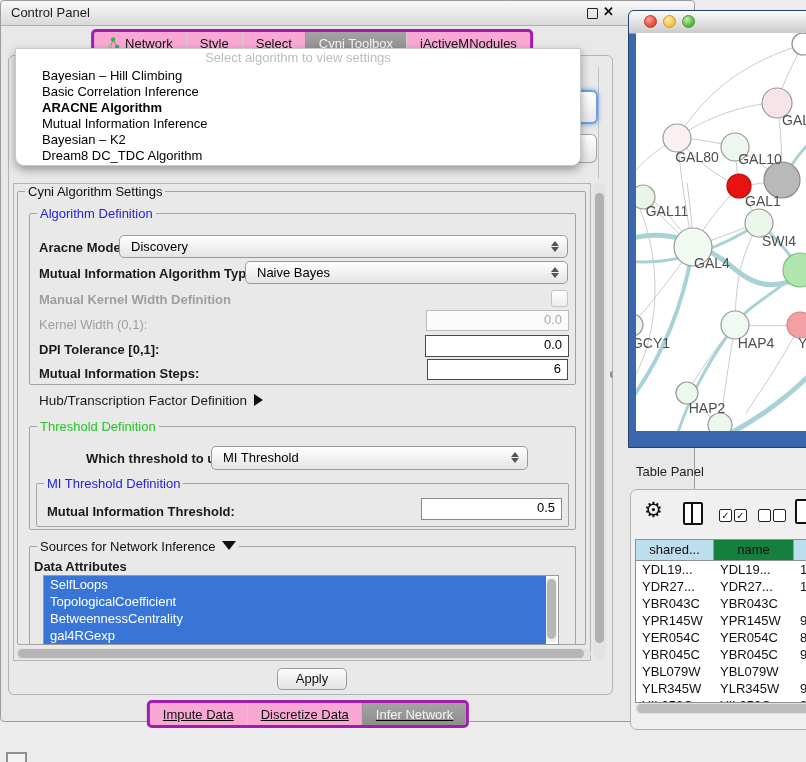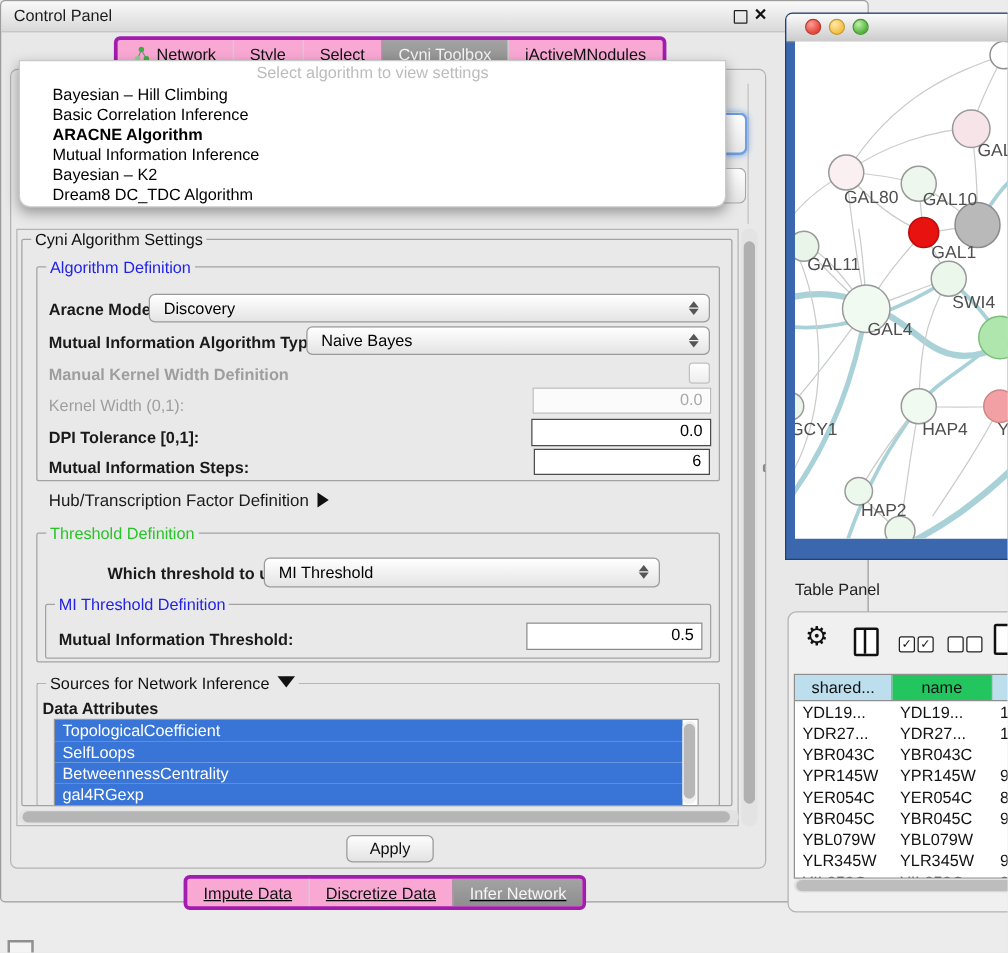--- a/index.html
+++ b/index.html
@@ -207,22 +207,22 @@
   <span class="lbl" style="left:46px;top:503px;">Mutual Information Threshold:</span>
   <div class="field" style="left:420px;top:497px;width:141px;height:22px;border-width:1px;border-color:#8a8a8a;">0.5</div>
 
   <div class="group" style="left:28px;top:545px;width:547px;height:99px;border-bottom:none;"></div>
   <span class="gtitle" style="left:36px;top:538px;color:#111;">
     <span>Sources for Network Inference</span><span class="tri-d"></span>
   </span>
   <span class="lbl" style="left:33px;top:558px;">Data Attributes</span>
 
   <div class="attr-list">
+    <div class="attr-row" style="background: rgb(56, 117, 215);">SelfLoops</div>
     <div class="attr-row" style="background: rgb(56, 117, 215);">TopologicalCoefficient</div>
-    <div class="attr-row" style="background: rgb(56, 117, 215);">SelfLoops</div>
     <div class="attr-row" style="background: rgb(56, 117, 215);">BetweennessCentrality</div>
     <div class="attr-row" style="background: rgb(56, 117, 215);">gal4RGexp</div>
   </div>
   <div class="list-vscroll">
       <div class="list-vthumb"></div>
     </div>
 
   <div class="hscroll">
       <div class="hthumb"></div>
     </div>
@@ -321,21 +321,21 @@
   <span class="colico"></span>
   <span class="cb" style="left:88px;">✓</span>
   <span class="cb" style="left:103px;">✓</span>
   <span class="cb" style="left:127px;"></span>
   <span class="cb" style="left:142px;"></span>
   <span class="docico"></span>
 
   <div class="tbl">
     <div class="thead">
       <div class="th" style="width:78px;background:#bcdeed;">shared...</div>
-      <div class="th" style="width:80px;background:#22c55e;">name</div>
+      <div class="th" style="width:80px;background:#15803d;">name</div>
       <div class="th" style="flex:1;background:#bcdeed;border-right:none;"></div>
     </div>
     <div>
         <div class="trow">
           <div class="td" style="width: 78px;">YDL19...</div>
           <div class="td" style="width: 80px;">YDL19...</div>
           <div class="td" style="flex: 1 1 0%;">13</div>
         </div>
         <div class="trow">
           <div class="td" style="width: 78px;">YDR27...</div>

